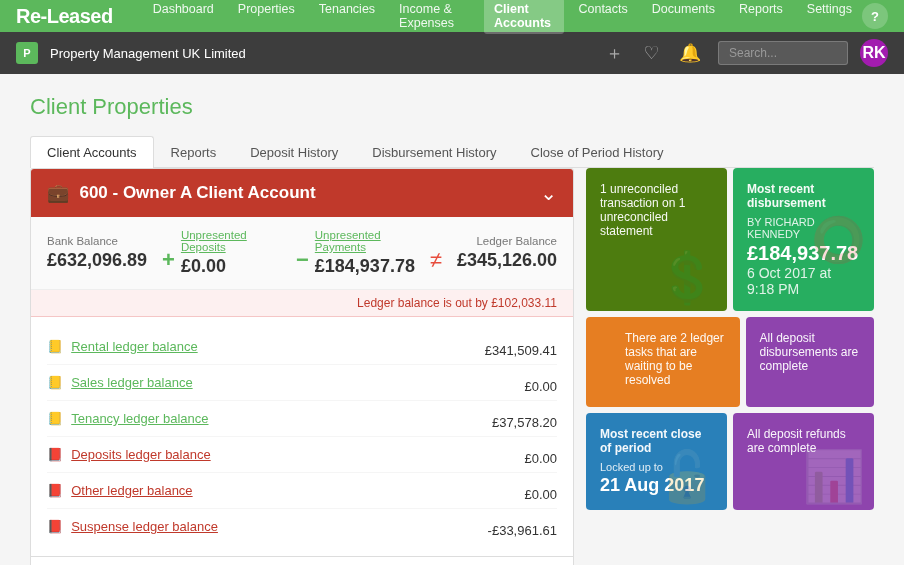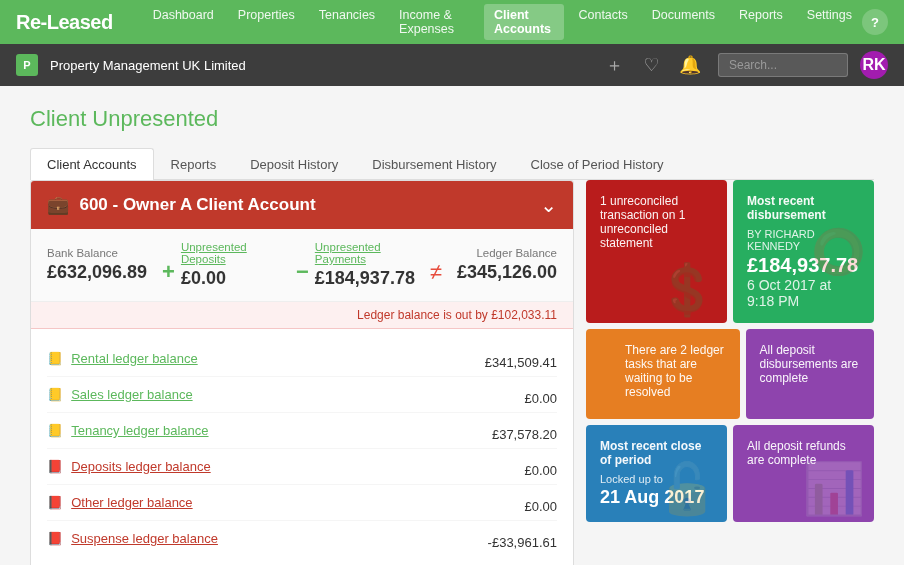--- a/index.html
+++ b/index.html
@@ -1,19 +1,19 @@
 <!DOCTYPE html>
 <html><head>
   <meta charset="utf-8">
   <style>
     * { box-sizing: border-box; margin: 0; padding: 0; }
     body { font-family: -apple-system, BlinkMacSystemFont, 'Segoe UI', Arial, sans-serif; font-size: 13px; background: #f5f5f5; width: 904px; min-height: 565px; overflow-x: hidden; }
 
     
-    .top-nav { background: #5cb85c; display: flex; align-items: center; padding: 16px 16px; height: 44px; }
+    .top-nav { background: #5cb85c; display: flex; align-items: center; padding: 16px 16px; height: 32px; }
     .logo { color: white; font-size: 20px; font-weight: 700; margin-right: 30px; letter-spacing: -0.5px; }
     .nav-links { display: flex; gap: 4px; flex: 1; }
     .nav-link { color: rgba(255,255,255,0.9); text-decoration: none; padding: 4px 10px; border-radius: 3px; font-size: 12.5px; cursor: pointer; }
     .nav-link:hover, .nav-link.active { background: rgba(255,255,255,0.2); color: white; }
     .nav-link.active { background: rgba(255,255,255,0.25); font-weight: 600; }
     .nav-help { background: rgba(255,255,255,0.2); color: white; border-radius: 50%; width: 26px; height: 26px; display: flex; align-items: center; justify-content: center; font-weight: bold; cursor: pointer; }
 
     
     .toolbar { background: #3d3d3d; display: flex; align-items: center; padding: 0 16px; height: 42px; gap: 12px; }
     .company-badge { background: #5cb85c; color: white; width: 22px; height: 22px; border-radius: 3px; display: flex; align-items: center; justify-content: center; font-size: 11px; font-weight: bold; }
@@ -70,21 +70,21 @@
     .ledger-value { font-size: 13px; color: #333; font-weight: 500; margin-top: 8px; }
     .ledger-total-row { display: flex; justify-content: flex-end; padding: 8px 16px; border-top: 1px solid #ddd; }
     .ledger-total { font-size: 14px; font-weight: 600; color: #333; }
 
     
     .bottom-icons { background: white; border: 1px solid #ddd; border-radius: 3px; margin-top: 10px; padding: 14px; display: flex; justify-content: space-around; align-items: center; }
 
     
     .right-panel { width: 288px; display: flex; flex-direction: column; gap: 6px; }
     .info-card { border-radius: 4px; padding: 14px; color: white; min-height: 90px; position: relative; overflow: hidden; }
-    .info-card.teal { background: #b91c1c; }
+    .info-card.teal { background: #4d7c0f; }
     .info-card.green-dark { background: #27ae60; }
     .info-card.amber { background: #e67e22; padding-left: 39px; }
     .info-card.purple { background: #8e44ad; }
     .info-card.blue { background: #2980b9; }
     .info-card-row { display: flex; gap: 6px; }
     .info-card-row .info-card { flex: 1; }
     .info-card-title { font-size: 12px; font-weight: 600; margin-bottom: 6px; opacity: 0.95; }
     .info-card-label { font-size: 11px; opacity: 0.85; margin-bottom: 2px; }
     .info-card-big { font-size: 20px; font-weight: 700; }
     .info-card-sub { font-size: 14px; opacity: 0.85; }
@@ -119,21 +119,21 @@
   <span class="company-name">Property Management UK Limited</span>
   <div class="toolbar-spacer"></div>
   <span class="toolbar-icon">＋</span>
   <span class="toolbar-icon">♡</span>
   <span class="toolbar-icon">🔔</span>
   <input class="search-box" type="text" placeholder="Search..." style="">
   <div class="user-badge">RK</div>
 </div>
 
 <div class="content">
-  <h1 class="page-title">Client Unpresented</h1>
+  <h1 class="page-title">Client Properties</h1>
 
   <div class="tabs">
     <div class="tab active">Client Accounts</div>
     <div class="tab">Reports</div>
     <div class="tab">Deposit History</div>
     <div class="tab">Disbursement History</div>
     <div class="tab">Close of Period History</div>
   </div>
 
   <div class="main-layout">

